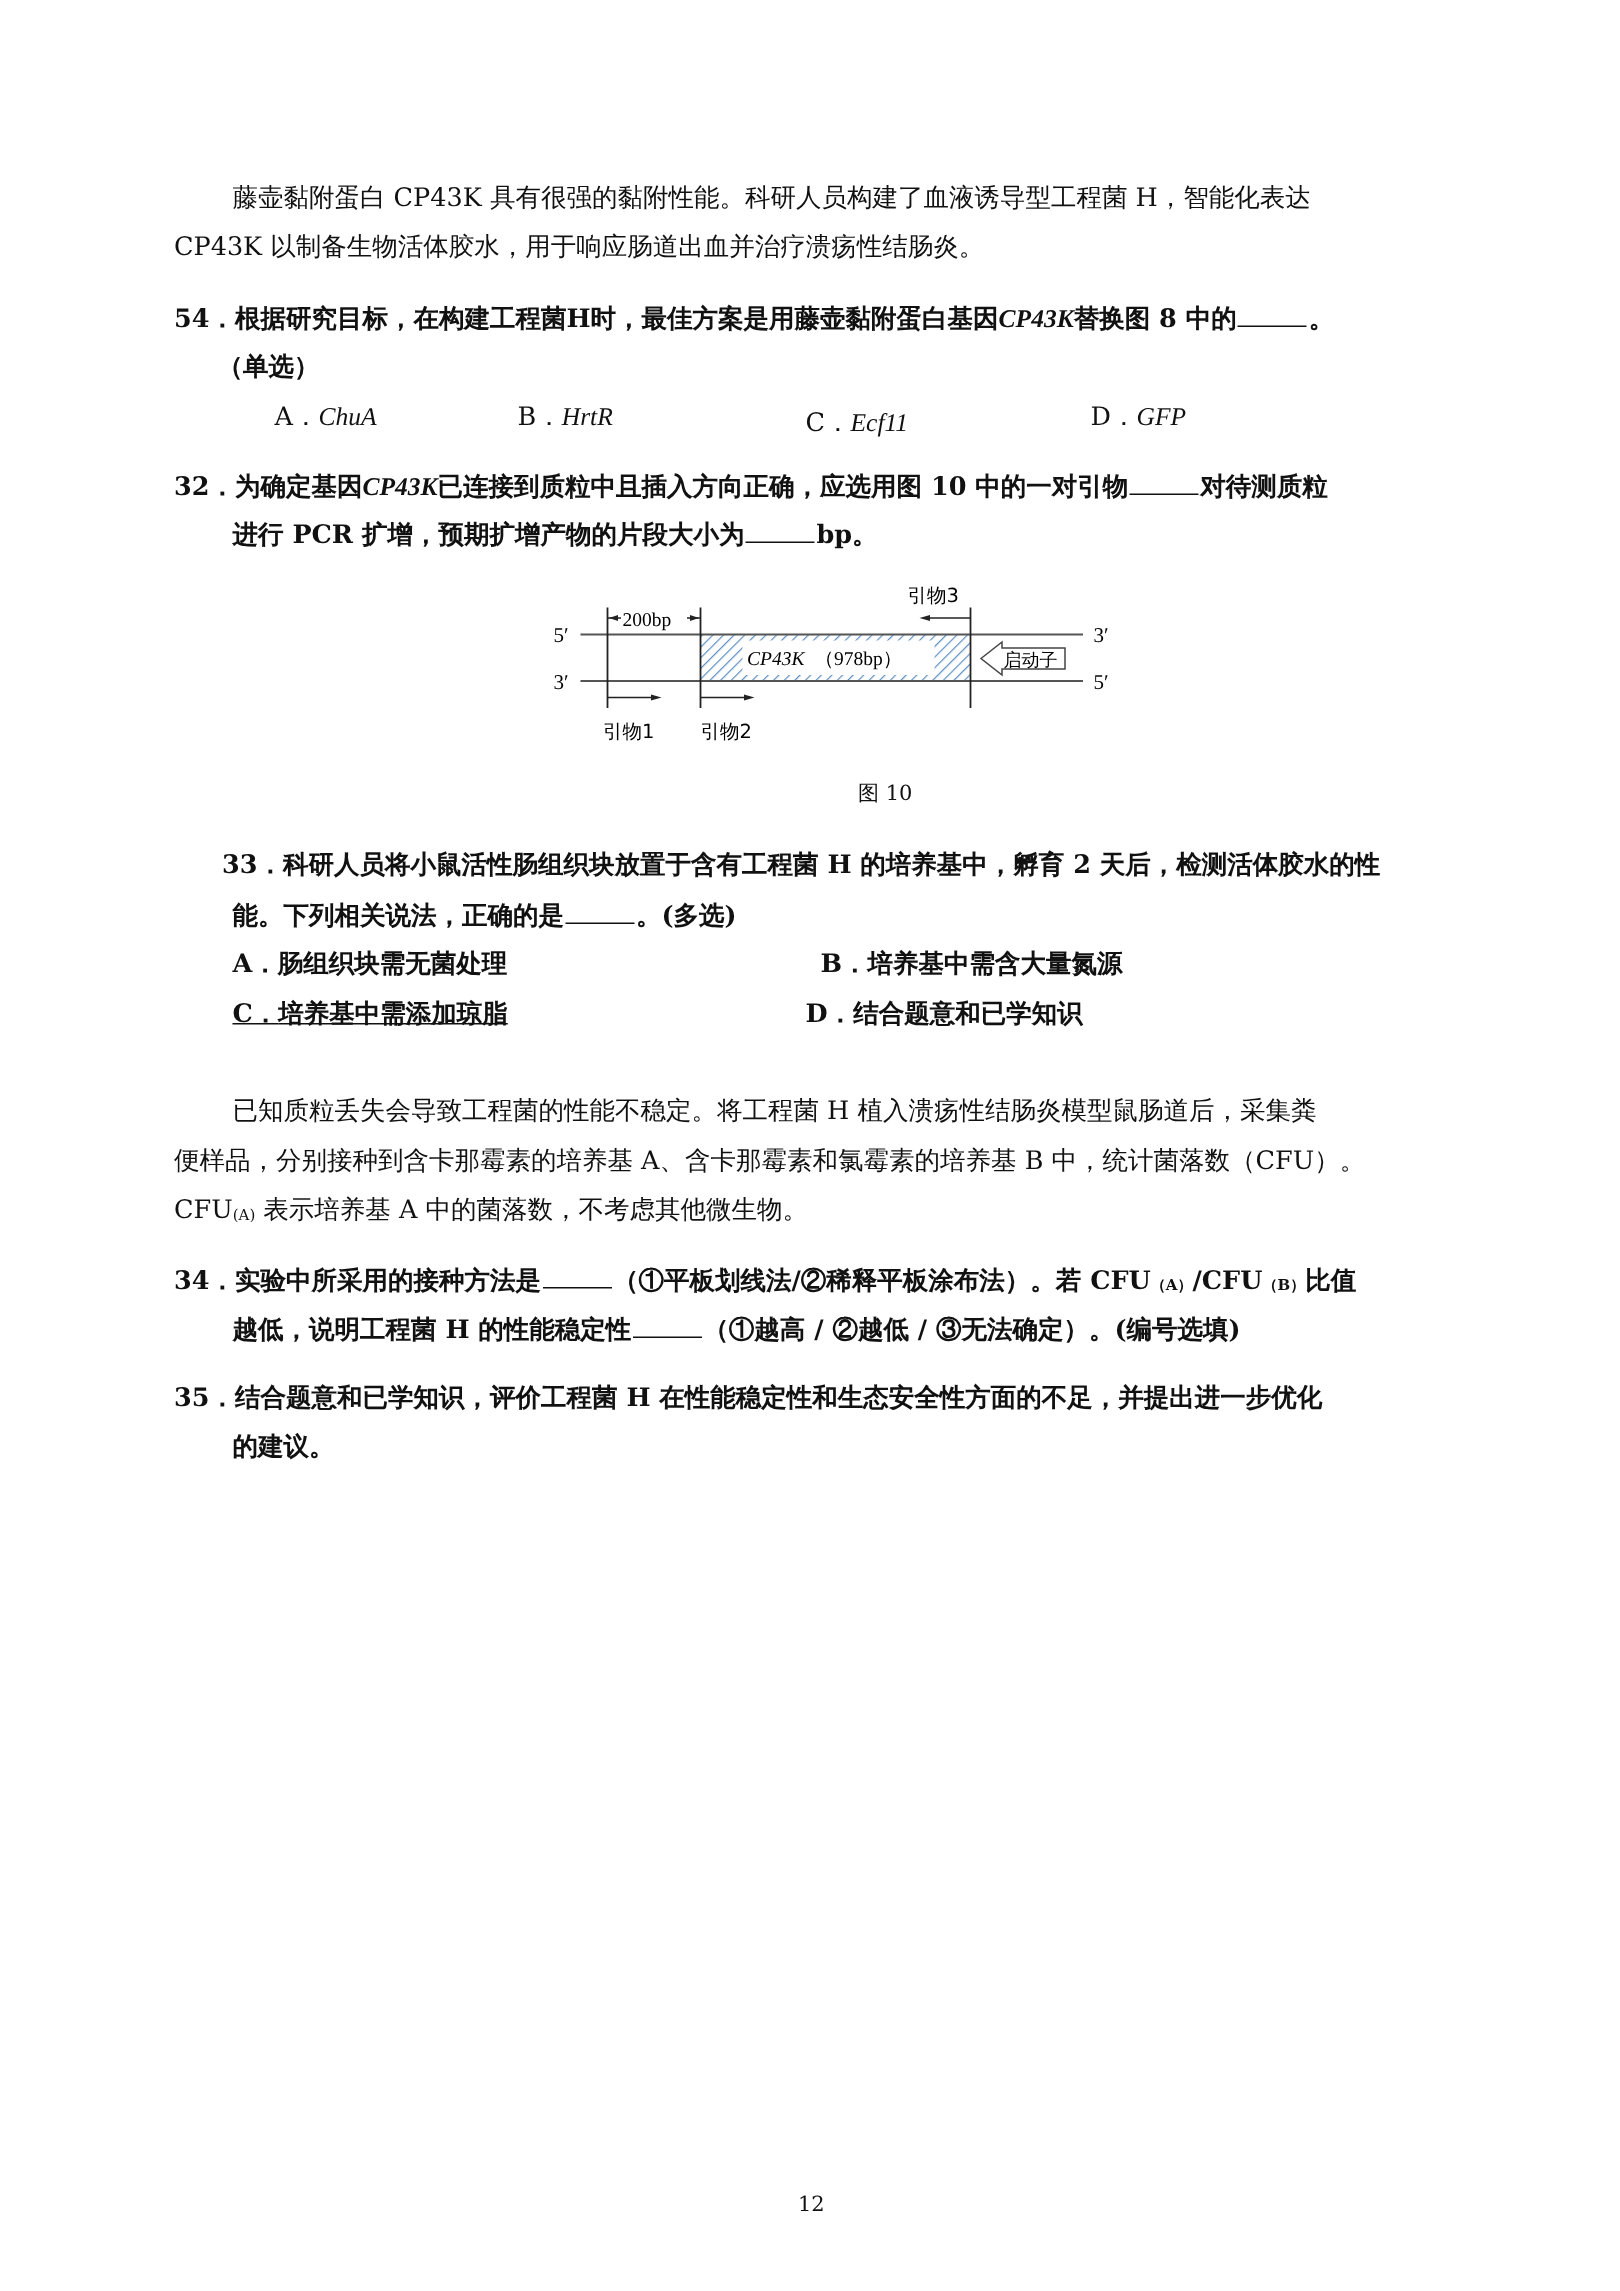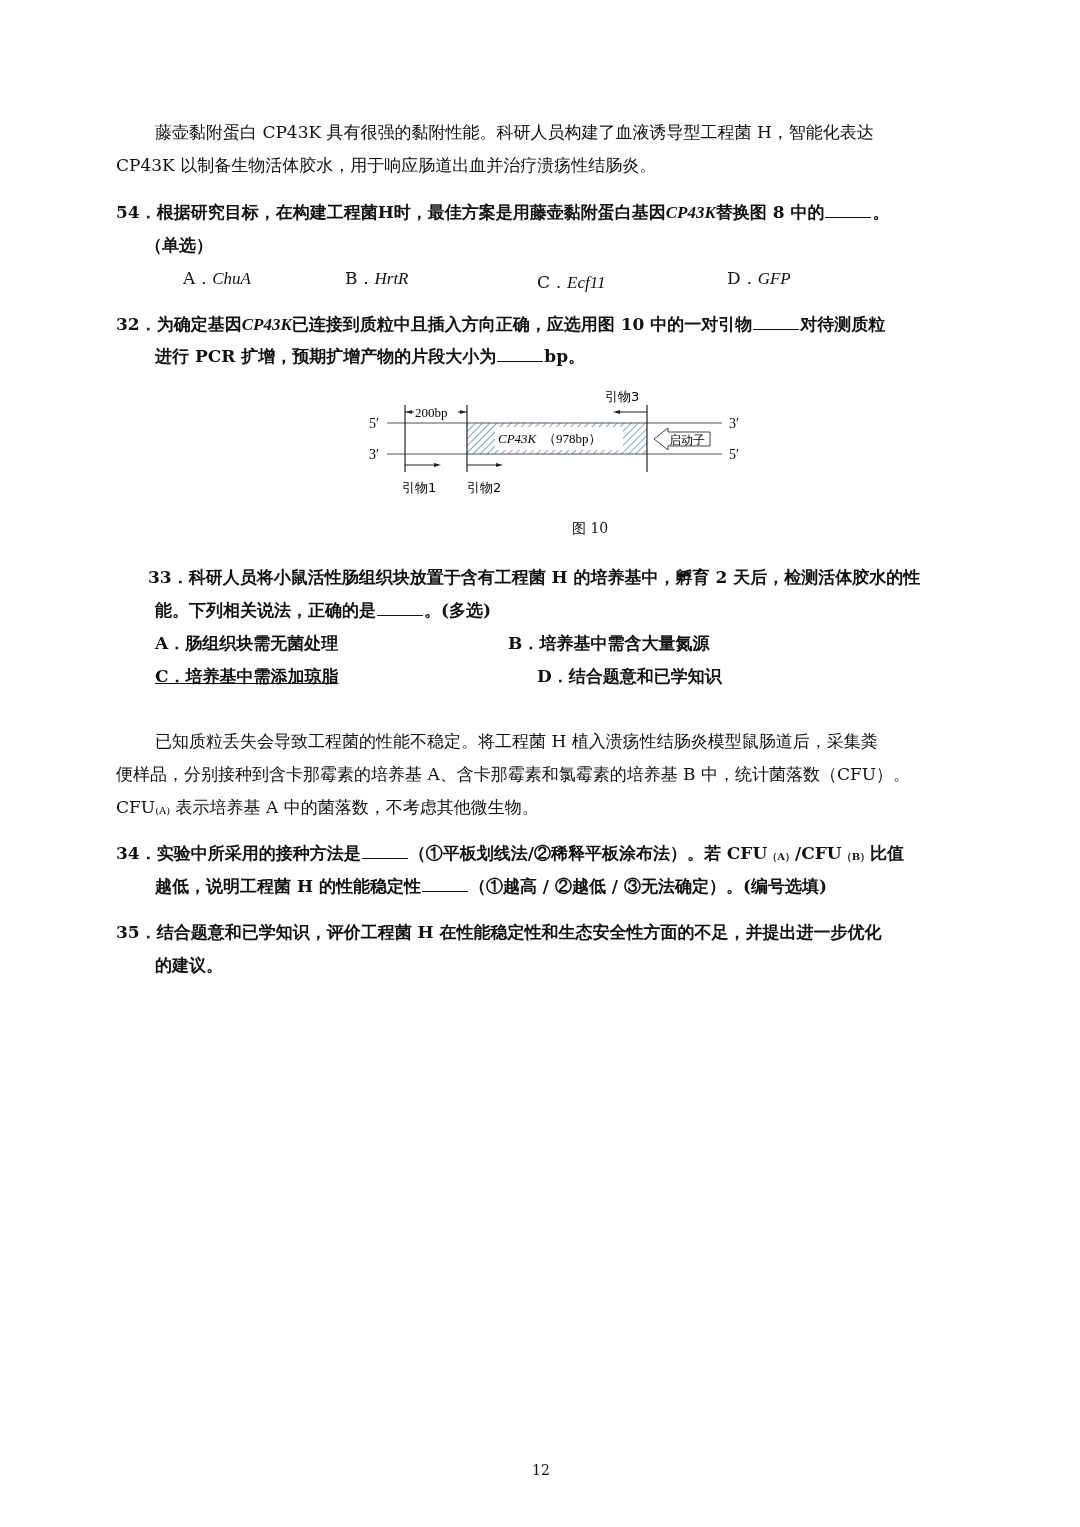--- a/index.html
+++ b/index.html
@@ -82,21 +82,21 @@
 </svg>
 <div class="fig-caption">图 10</div>
 
 <div class="line q" style="left:116px; top:566px;margin-left:32px;">
   <span>33．</span><span>科研人员将小鼠活性肠组织块放置于含有工程菌 H 的培养基中，孵育 2 天后，检测活体胶水的性</span>
 </div>
 <div class="line q" style="left:155px; top:599px;">
   <span>能。下列相关说法，正确的是</span><span class="blank"></span><span>。(多选)</span>
 </div>
 <div class="opt q" style="left:155px; top:632px;"><span>A．</span><span>肠组织块需无菌处理</span></div>
-<div class="opt q" style="left:508px; top:632px;text-align:center;"><span>B．</span><span>培养基中需含大量氮源</span></div>
+<div class="opt q" style="left:547px; top:632px;text-align:center;"><span>B．</span><span>培养基中需含大量氮源</span></div>
 <div class="opt q" style="left:155px; top:665px;text-decoration:underline;"><span>C．</span><span>培养基中需添加琼脂</span></div>
 <div class="opt q" style="left:537px; top:665px;"><span>D．</span><span>结合题意和已学知识</span></div>
 
 <div class="line" style="left:155px; top:730px;">已知质粒丢失会导致工程菌的性能不稳定。将工程菌 H 植入溃疡性结肠炎模型鼠肠道后，采集粪</div>
 <div class="line" style="left:116px; top:763px;">便样品，分别接种到含卡那霉素的培养基 A、含卡那霉素和氯霉素的培养基 B 中，统计菌落数（CFU）。</div>
 <div class="line" style="left:116px; top:796px;">
   <span>CFU</span><span class="sub">(A)</span><span> 表示培养基 A 中的菌落数，不考虑其他微生物。</span>
 </div>
 
 <div class="line q" style="left:116px; top:842px;">

